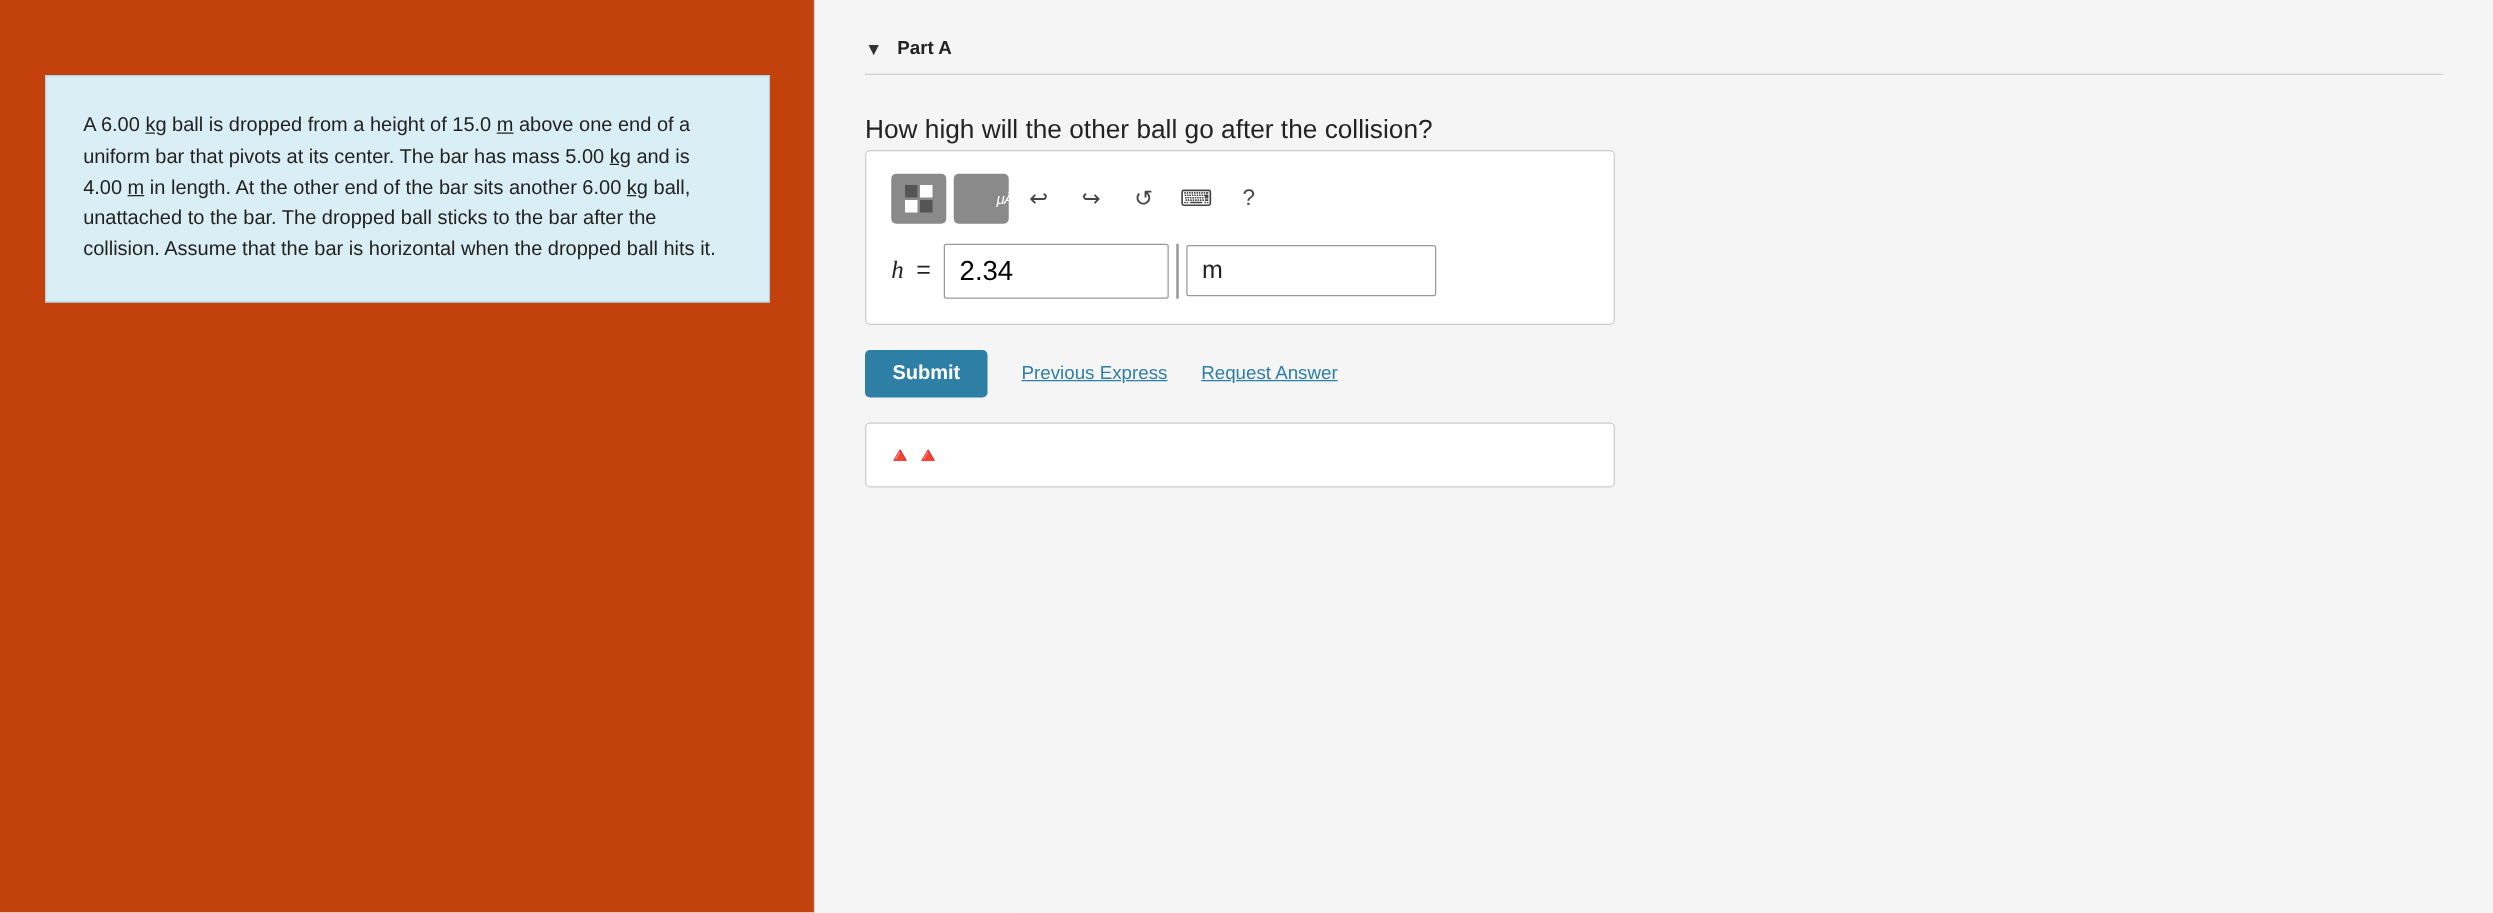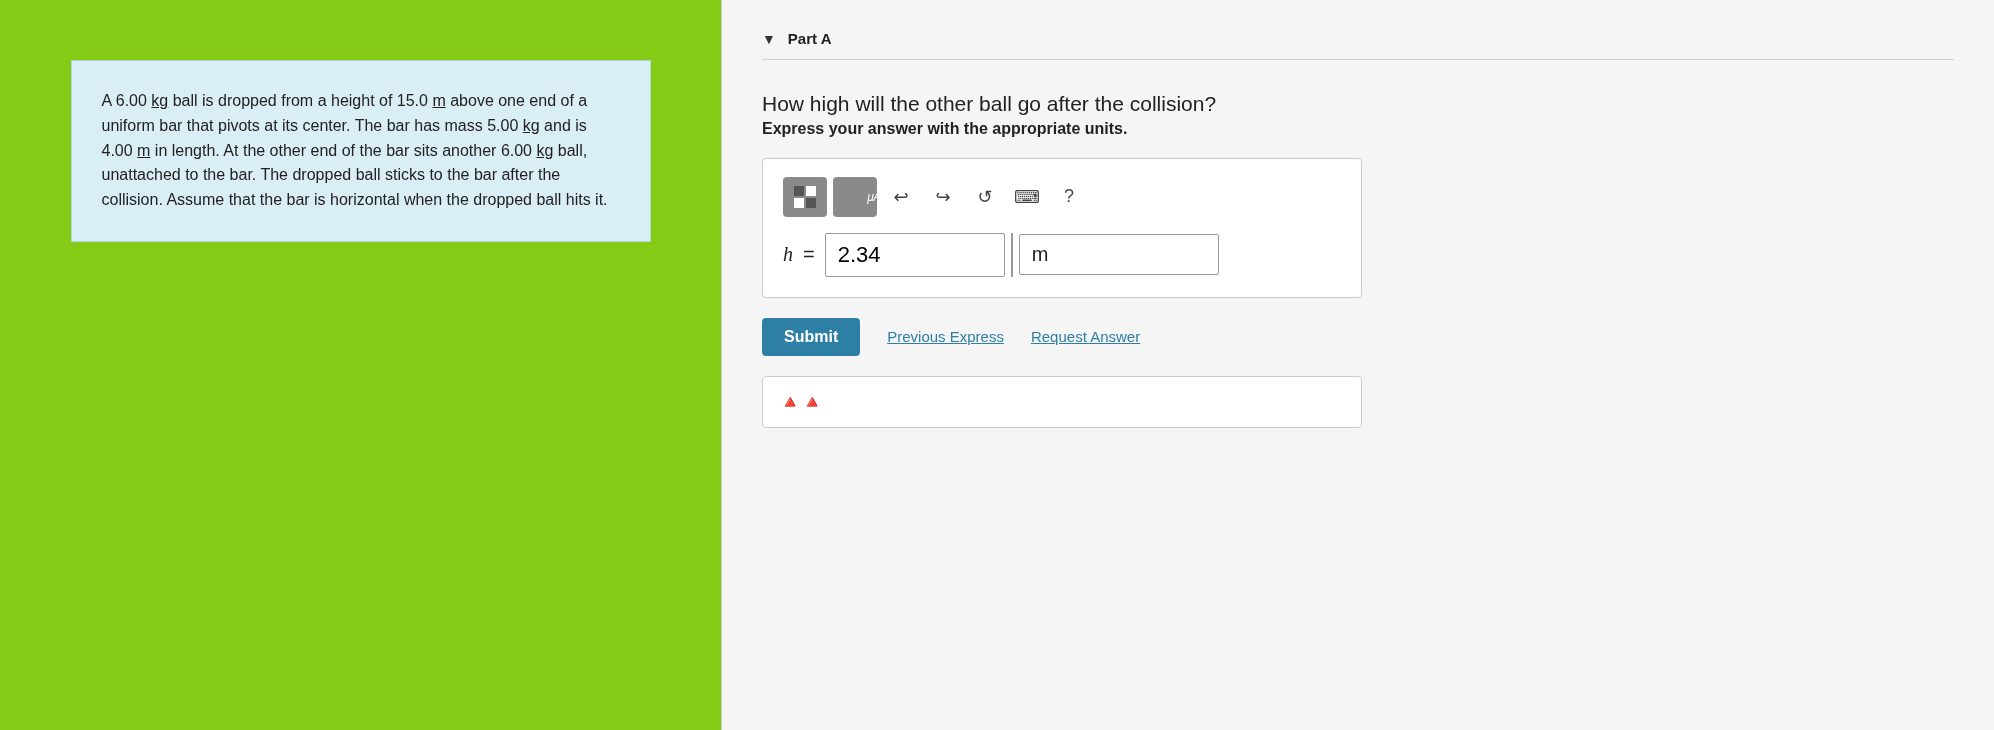--- a/index.html
+++ b/index.html
@@ -5,22 +5,22 @@
     * { box-sizing: border-box; margin: 0; padding: 0; }
     body {
       font-family: -apple-system, BlinkMacSystemFont, "Segoe UI", Arial, sans-serif;
       background: #f0f0f0;
       display: flex;
       height: 730px;
       overflow: hidden;
     }
 
     .left-panel {
-      width: 722px;
-      background: #84cc16;
+      width: 652px;
+      background: #c2410c;
       border-right: 1px solid #cccccc;
       display: flex;
       align-items: flex-start;
       justify-content: center;
       padding: 60px 30px 30px 30px;
       flex-shrink: 0;
     }
 
     .problem-box {
       background: #daeef5;
@@ -245,21 +245,20 @@
 </div>
 
 <div class="right-panel">
 
   <div class="part-header">
     <span class="collapse-icon">▼</span>
     <span class="part-title">Part A</span>
   </div>
 
   <p class="question-text">How high will the other ball go after the collision?</p>
-  <p class="express-text">Express your answer with the appropriate units.</p>
 
   <div class="answer-box">
 
     <div class="toolbar">
 
       <button class="toolbar-btn" title="Matrix">
         <div class="matrix-icon">
           <div class="matrix-cell filled"></div>
           <div class="matrix-cell"></div>
           <div class="matrix-cell"></div>

